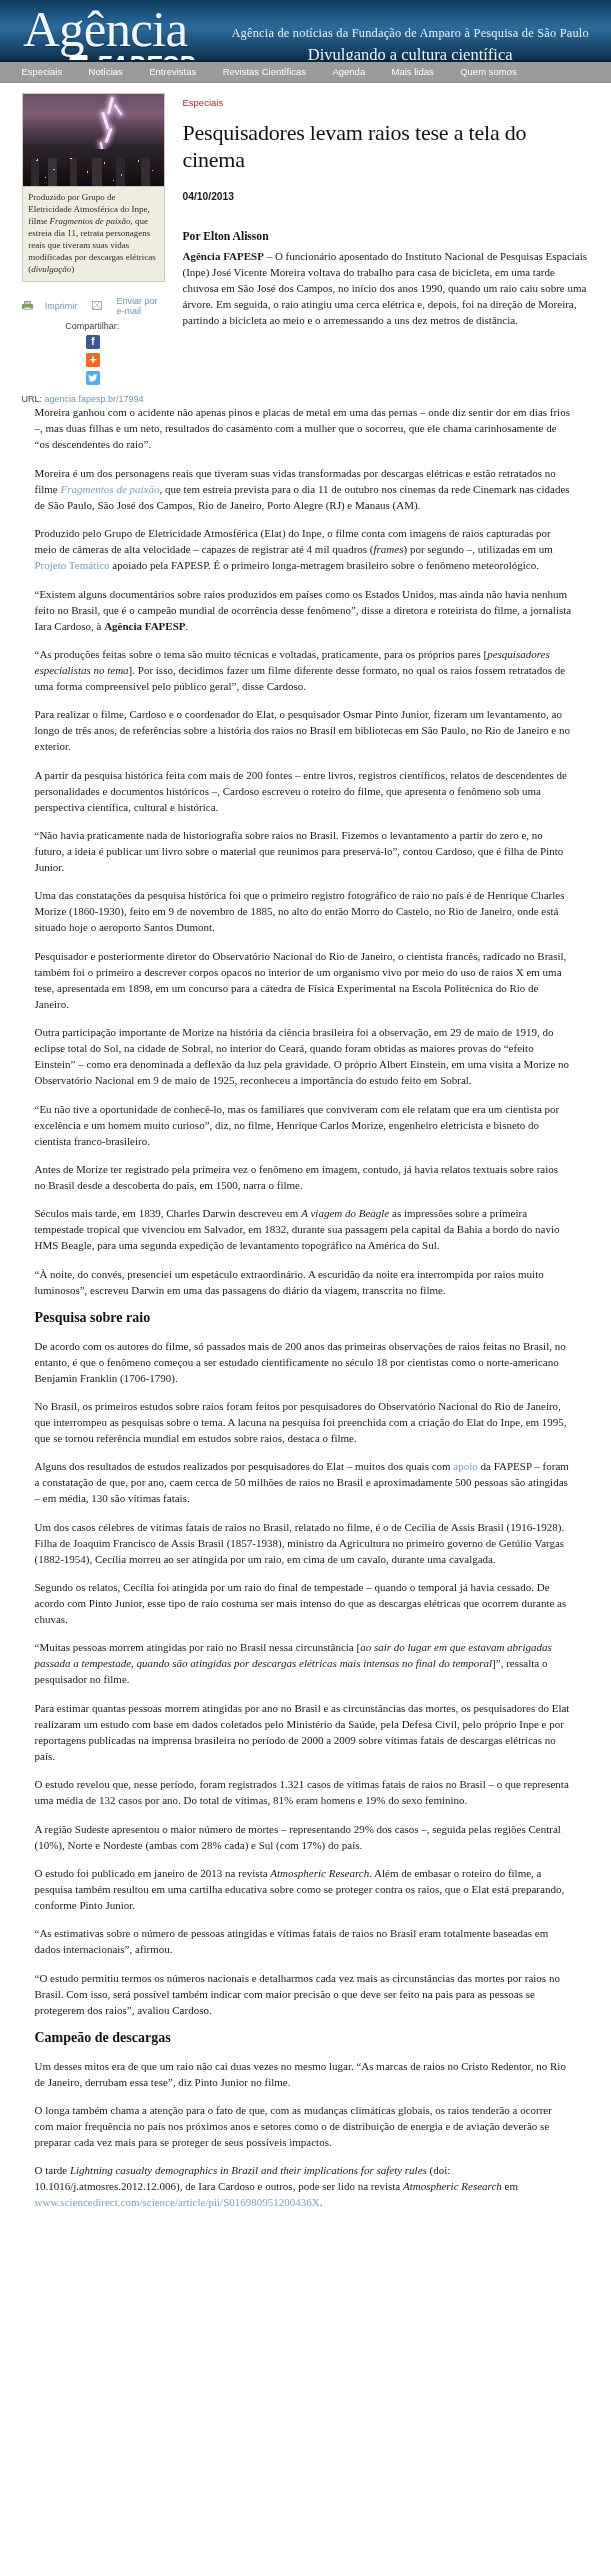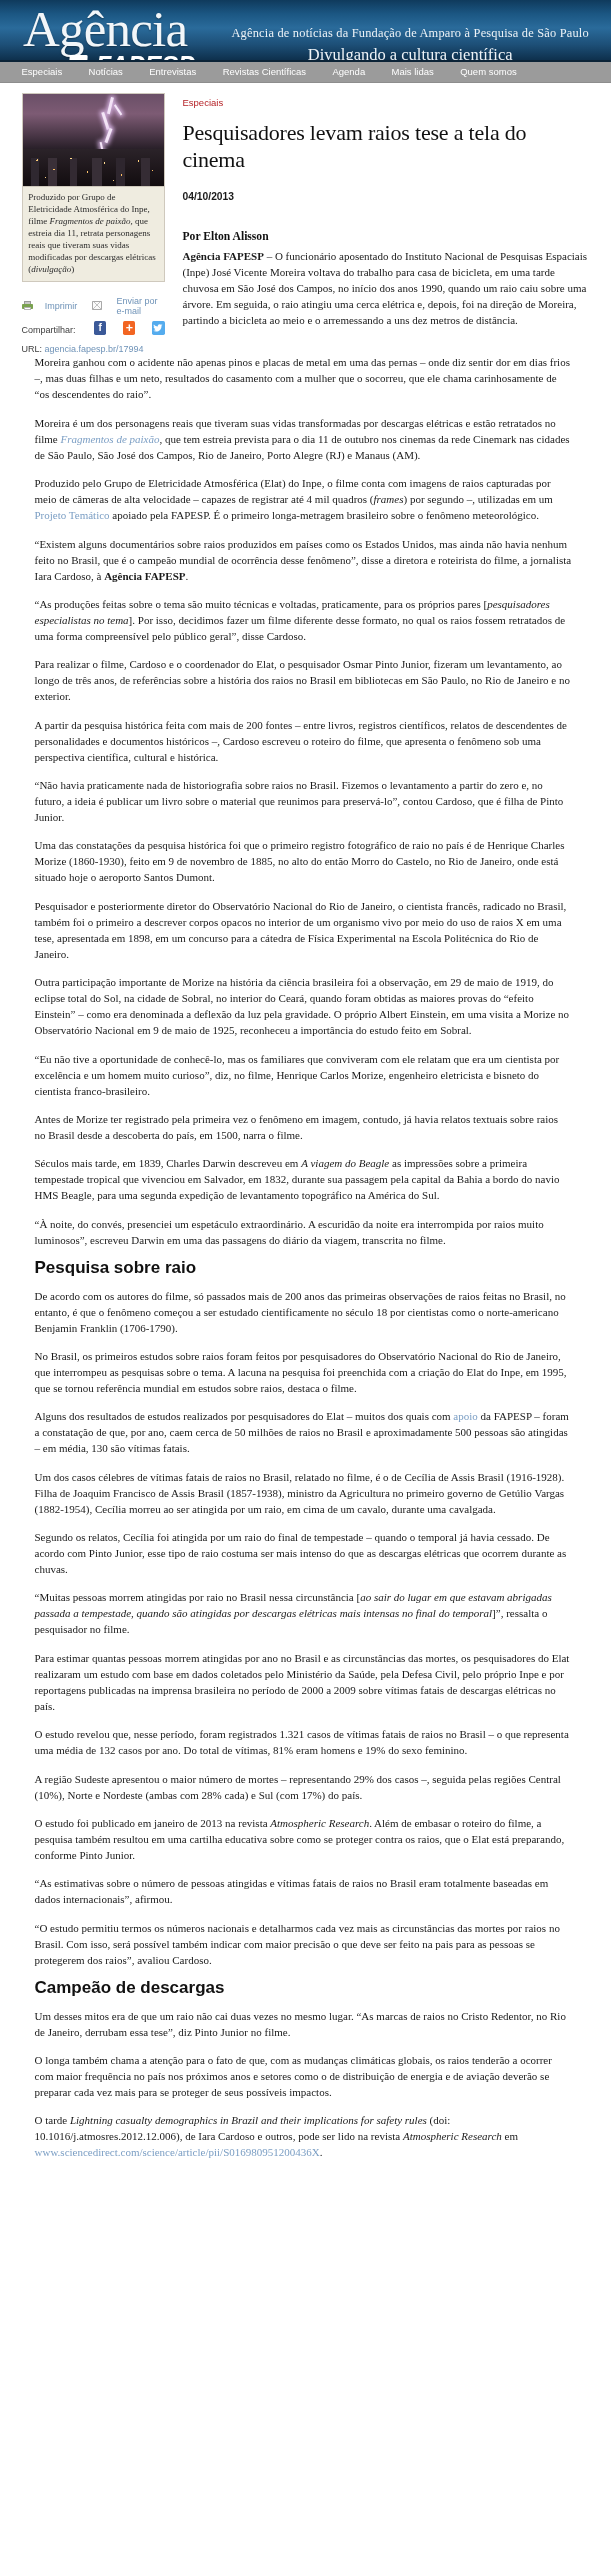--- a/index.html
+++ b/index.html
@@ -221,21 +221,21 @@
   .ico-print .out  { position:absolute; left:2.5px; top:6.6px; width:6.6px; height:3.3px; background:#ffffff; border:0.8px solid #b4b4b4; }
   .ico-mail {
     width: 12.4px; height: 9px; display:inline-block; position:relative;
     border:0.8px solid #a9a9a9; background:#fbfbfb; border-radius:0.8px;
   }
   .ico-mail::after{
     content:""; position:absolute; left:0; top:0; width:100%; height:100%;
     background: linear-gradient(135deg, transparent 44%, #c2c2c2 45%, #c2c2c2 47%, transparent 48%),
                 linear-gradient(-135deg, transparent 44%, #c2c2c2 45%, #c2c2c2 47%, transparent 48%);
   }
-  .share-row2 { display: flex; align-items: flex-end; gap: 17px; }
+  .share-row2 { display: flex; align-items: center; gap: 4px; flex-direction: column; }
   .share-label {
     font-family: "Liberation Sans", sans-serif;
     font-size: 9px;
     color: #3d3d3d;
     margin-right: 1.7px;
   }
   .sbtn {
     width: 14px; height: 14px;
     border-radius: 1.7px;
     display: inline-flex;
@@ -302,23 +302,23 @@
     font-size: 11px;
     line-height: 16px;
     margin: 0 0 12.4px 0;
     color: #1a1a1a;
     text-align: left;
   }
   p.par b, p.par strong { font-weight: bold; }
   p.par i, p.par em { font-style: italic; }
   p.par a { color: #7b9ec4; text-decoration: none; cursor: pointer; }
   h2.sub {
-    font-family: Liberation Sans, sans-serif;
+    font-family: Liberation Serif, serif;
     font-weight: bold;
-    font-size: 17px;
+    font-size: 14px;
     line-height: 15.7px;
     margin: 3.3px 0 11.6px 0;
     color: #111111;
   }
 </style>
 </head>
 <body>
 
 <header class="masthead">
   <div class="logo-wrap">

